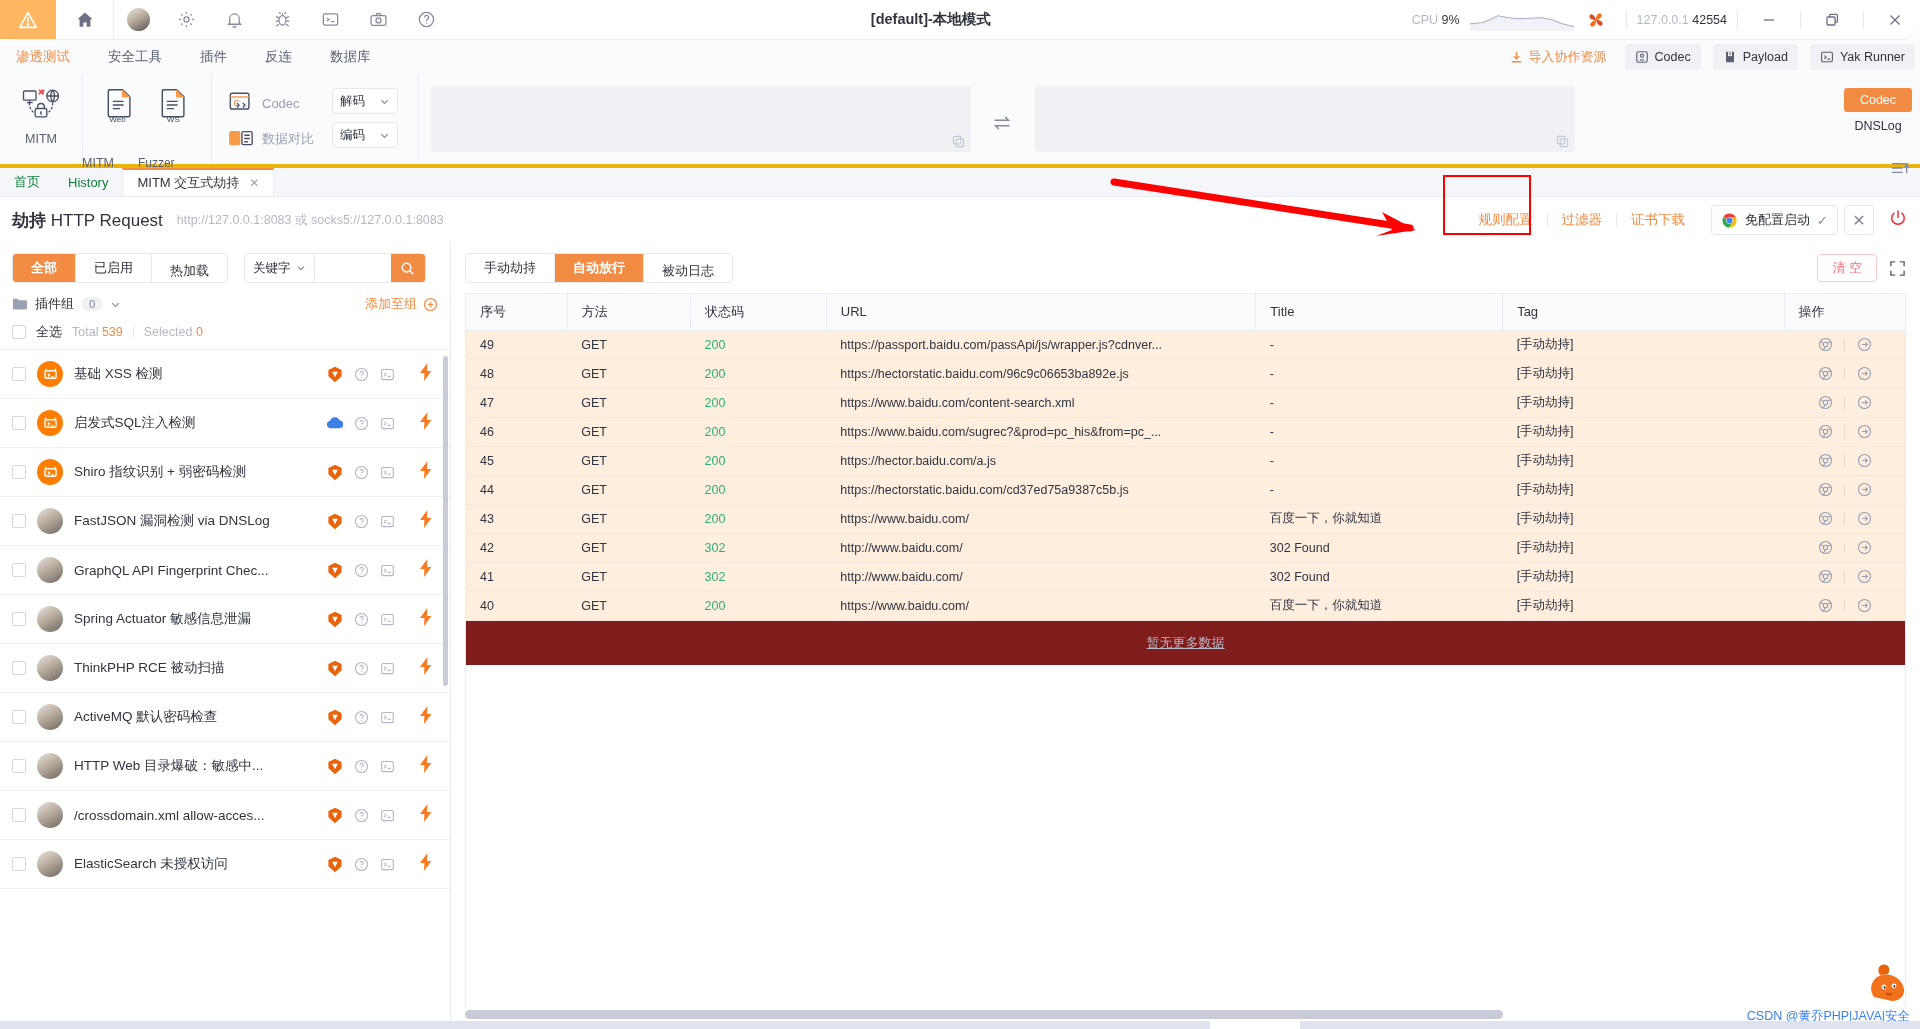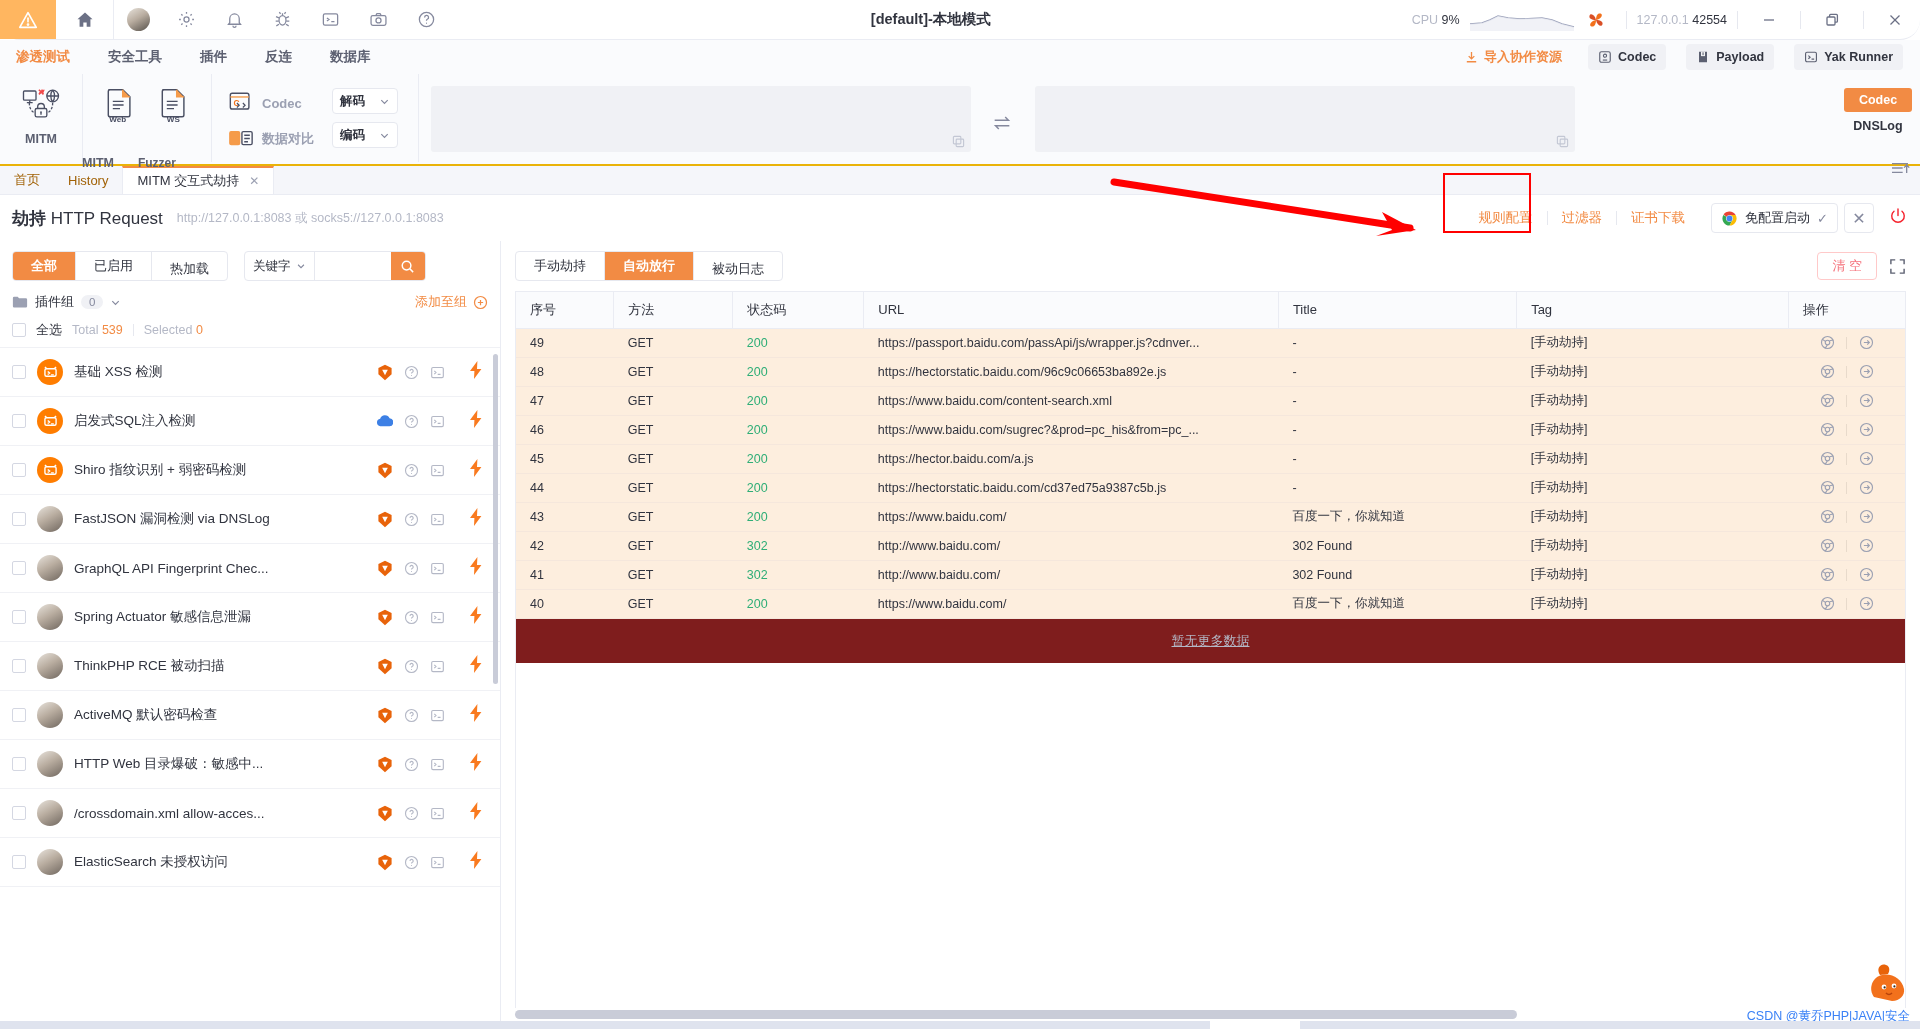--- a/index.html
+++ b/index.html
@@ -21,48 +21,48 @@
   .cpu { font-size: 12.5px; color: #b4b8c6; padding-right: 8px; }
   .cpu b { color: #31343f; font-weight: 400; }
   .spark { width: 108px; height: 26px; }
   .fan { width: 40px; display: flex; align-items: center; justify-content: center; }
   .vdiv { width: 1px; height: 18px; background: #e6e8ef; margin: 0 10px; }
   .addr { font-size: 12.5px; color: #b4b8c6; }
   .addr b { color: #31343f; font-weight: 400; }
   .wctl { width: 42px; height: 40px; display: flex; align-items: center; justify-content: center; color: #85899e; }
 
   
-  .ribbon { flex: 0 0 125px; background: #fafbfd; border-bottom: 2px solid #eab308; position: relative; font-weight: bold; }
+  .ribbon { flex: 0 0 125px; background: #fafbfd; border-bottom: 4px solid #eab308; position: relative; }
   .rb-tabs { display: flex; align-items: center; height: 34px; padding-left: 10px; gap: 26px; }
   .rb-tab { font-size: 13.5px; color: #5c6071; padding: 0 6px; }
   .rb-tab.active { color: #f28b44; }
   .rb-body { display: flex; align-items: flex-start; height: 90px; }
   .rb-grp { display: flex; align-items: flex-start; height: 88px; padding: 6px 10px 0 10px; border-right: 1px solid #eaecf3; }
   .rb-item { width: 62px; display: flex; flex-direction: column; align-items: center; gap: 6px; padding-top: 6px; }
   .rb-item .lbl { font-size: 12.5px; color: #5c6071; }
   .rb-codec { display: flex; flex-direction: column; gap: 6px; padding-top: 8px; }
   .rb-crow { display: flex; align-items: center; gap: 8px; height: 30px; padding: 0 6px; }
   .rb-crow .lbl { font-size: 13px; color: #9ba0b2; }
   .rb-selects { display: flex; flex-direction: column; gap: 8px; padding: 8px 10px 0 12px; }
   .sel { width: 66px; height: 26px; border: 1px solid #e6e8ef; border-radius: 4px; background: #fff; display: flex; align-items: center; justify-content: space-between; padding: 0 7px; font-size: 12.5px; color: #31343f; }
   .rb-box { flex: 1; margin: 12px 10px 0 12px; height: 66px; background: #f0f1f5; border-radius: 3px; position: relative; }
   .rb-box .cp { position: absolute; right: 6px; bottom: 4px; color: #c3c7d4; }
   .rb-swap { width: 42px; display: flex; align-items: center; justify-content: center; padding-top: 38px; color: #85899e; }
-  .rb-topright { position: absolute; right: 17px; top: 4px; display: flex; align-items: center; gap: 20px; }
+  .rb-topright { position: absolute; right: 5px; top: 4px; display: flex; align-items: center; gap: 12px; }
   .rb-link { font-size: 13px; color: #f28b44; display: flex; align-items: center; gap: 5px; padding: 0 6px; }
   .rb-btn { height: 26px; background: #f0f1f5; border-radius: 4px; display: flex; align-items: center; gap: 6px; padding: 0 10px; font-size: 12.5px; color: #31343f; }
   .rb-sidetabs { position: absolute; right: 8px; top: 48px; width: 68px; display: flex; flex-direction: column; align-items: stretch; gap: 2px; }
   .st { height: 24px; display: flex; align-items: center; justify-content: center; font-size: 12.5px; border-radius: 3px; }
   .st.active { background: #f28b44; color: #fff; }
   .st.plain { color: #31343f; }
   .rb-updown { position: absolute; right: 10px; top: 120px; color: #85899e; }
 
   
   .tabstrip { flex: 0 0 29px; display: flex; align-items: stretch; background: #f5f6fa; border-bottom: 1px solid #eaecf3; }
-  .pt { display: flex; align-items: center; padding: 0 14px; font-size: 13px; color: #a16207; }
+  .pt { display: flex; align-items: center; padding: 0 14px; font-size: 13px; color: #15803d; }
   .pt.active { background: #fff; color: #31343f; border-top: 2px solid #f28b44; border-left: 1px solid #eaecf3; border-right: 1px solid #eaecf3; }
   .pt .x { margin-left: 10px; color: #9ba0b2; font-size: 12px; }
 
   
   .pagehdr { flex: 0 0 46px; display: flex; align-items: center; padding: 0 12px; background: #fff; }
   .ph-title { font-size: 17px; color: #31343f; }
   .ph-title b { font-weight: 700; }
   .ph-sub { font-size: 12.5px; color: #b4b8c6; margin-left: 14px; }
   .ph-right { margin-left: auto; display: flex; align-items: center; gap: 0; position: relative; }
   .ph-link { font-size: 13.5px; color: #f28b44; padding: 0 14px; }
@@ -70,21 +70,21 @@
   .redbox { position: absolute; left: -22px; top: -30px; width: 88px; height: 60px; border: 2px solid #f00; }
   .chip { height: 30px; border: 1px solid #e6e8ef; border-radius: 4px; display: flex; align-items: center; gap: 7px; padding: 0 9px; margin-left: 12px; font-size: 13px; }
   .chip .ck { color: #85899e; }
   .xbtn { width: 30px; height: 30px; border: 1px solid #e6e8ef; border-radius: 4px; display: flex; align-items: center; justify-content: center; margin-left: 6px; color: #85899e; }
   .pwr { margin-left: 14px; color: #f5222d; }
 
   
   .main { flex: 1; display: flex; min-height: 0; }
 
   
-  .left { width: 501px; border-right: 1px solid #eaecf3; display: flex; flex-direction: column; min-height: 0; }
+  .left { width: 451px; border-right: 1px solid #eaecf3; display: flex; flex-direction: column; min-height: 0; }
   .lf-filters { display: flex; align-items: center; gap: 10px; padding: 10px 12px 6px 12px; }
   .segs { display: flex; border: 1px solid #e6e8ef; border-radius: 4px; overflow: hidden; height: 30px; }
   .seg { padding: 0 18px; display: flex; align-items: center; font-size: 13px; color: #31343f; border-right: 1px solid #e6e8ef; }
   .seg:last-child { border-right: none; margin-top: 6px; }
   .seg.active { background: #f28b44; color: #fff; font-weight: 700; }
   .srch { display: flex; height: 30px; border: 1px solid #e6e8ef; border-radius: 4px; overflow: hidden; margin-left: 6px; }
   .srch .kw { display: flex; align-items: center; gap: 5px; padding: 0 8px; font-size: 12.5px; color: #31343f; border-right: 1px solid #e6e8ef; }
   .srch .inp { width: 76px; background: #fff; }
   .srch .go { width: 34px; background: #f28b44; display: flex; align-items: center; justify-content: center; color: #fff; }
   .lf-group { display: flex; align-items: center; padding: 6px 12px; gap: 7px; }

